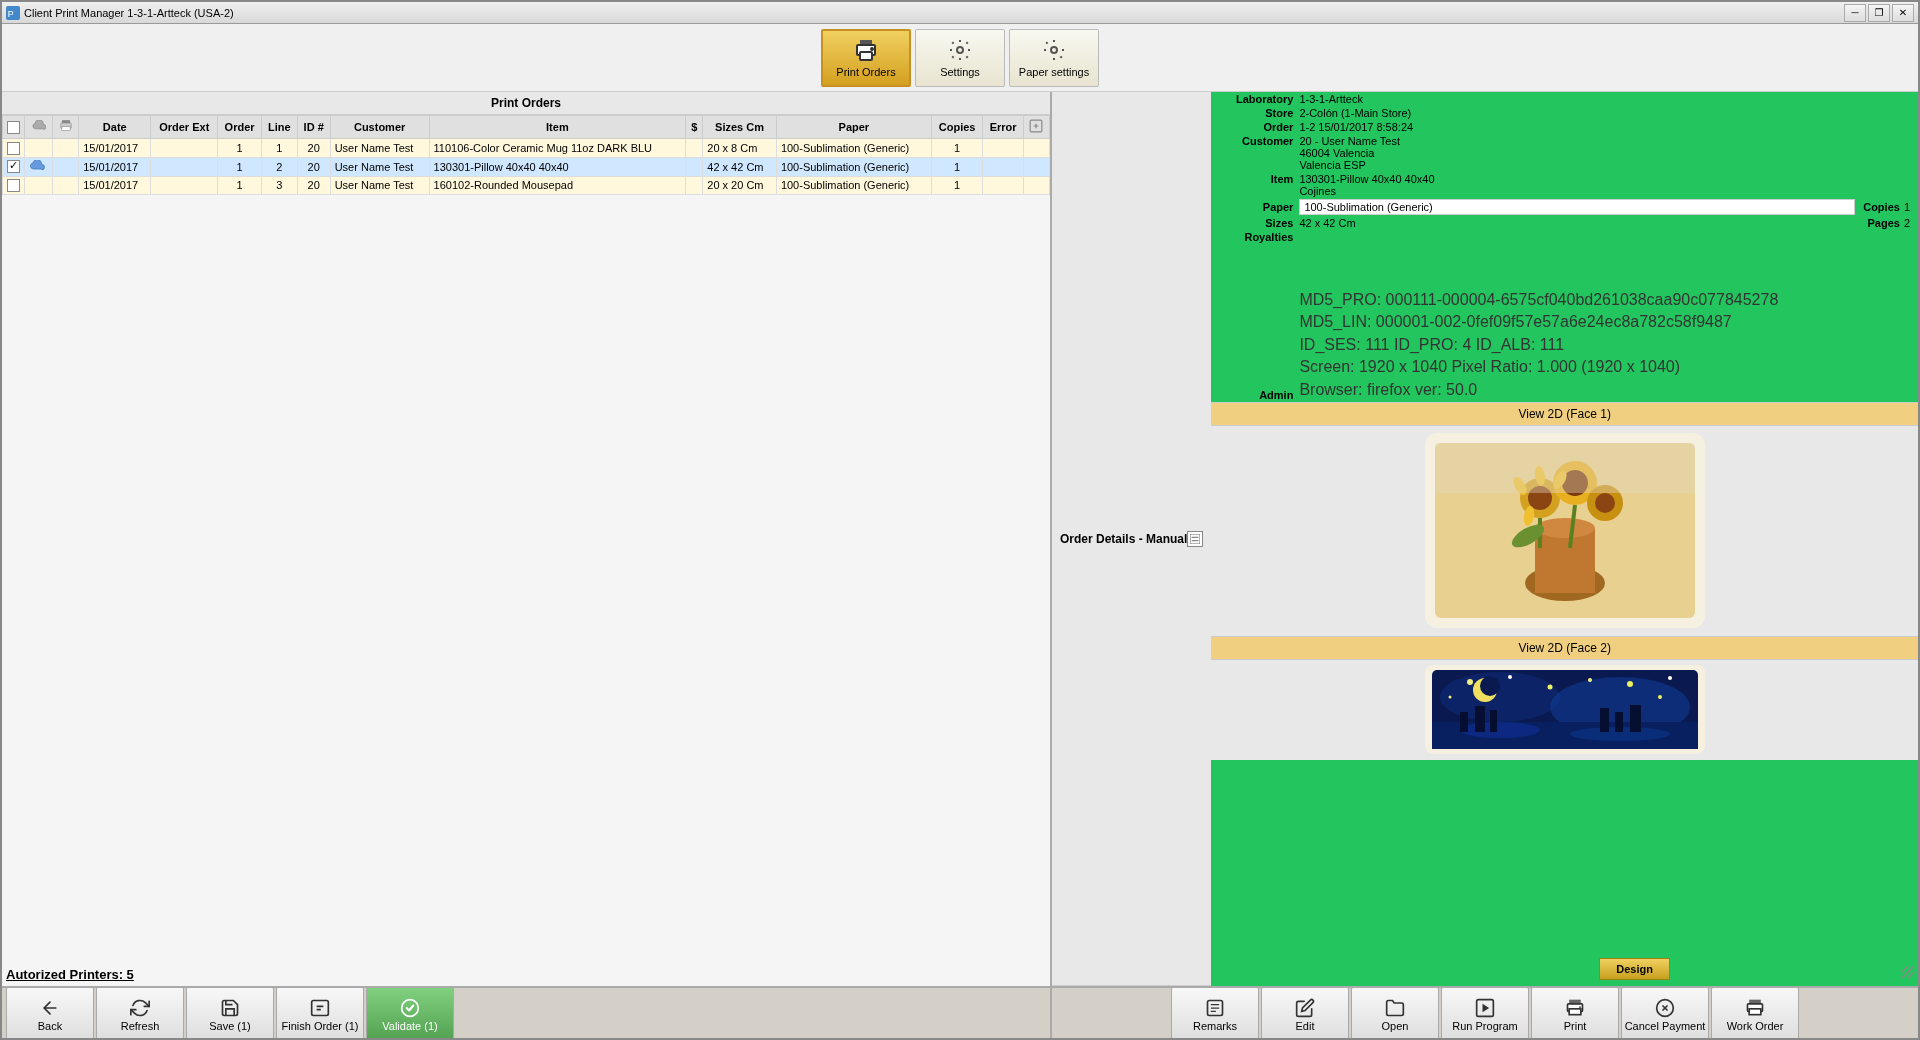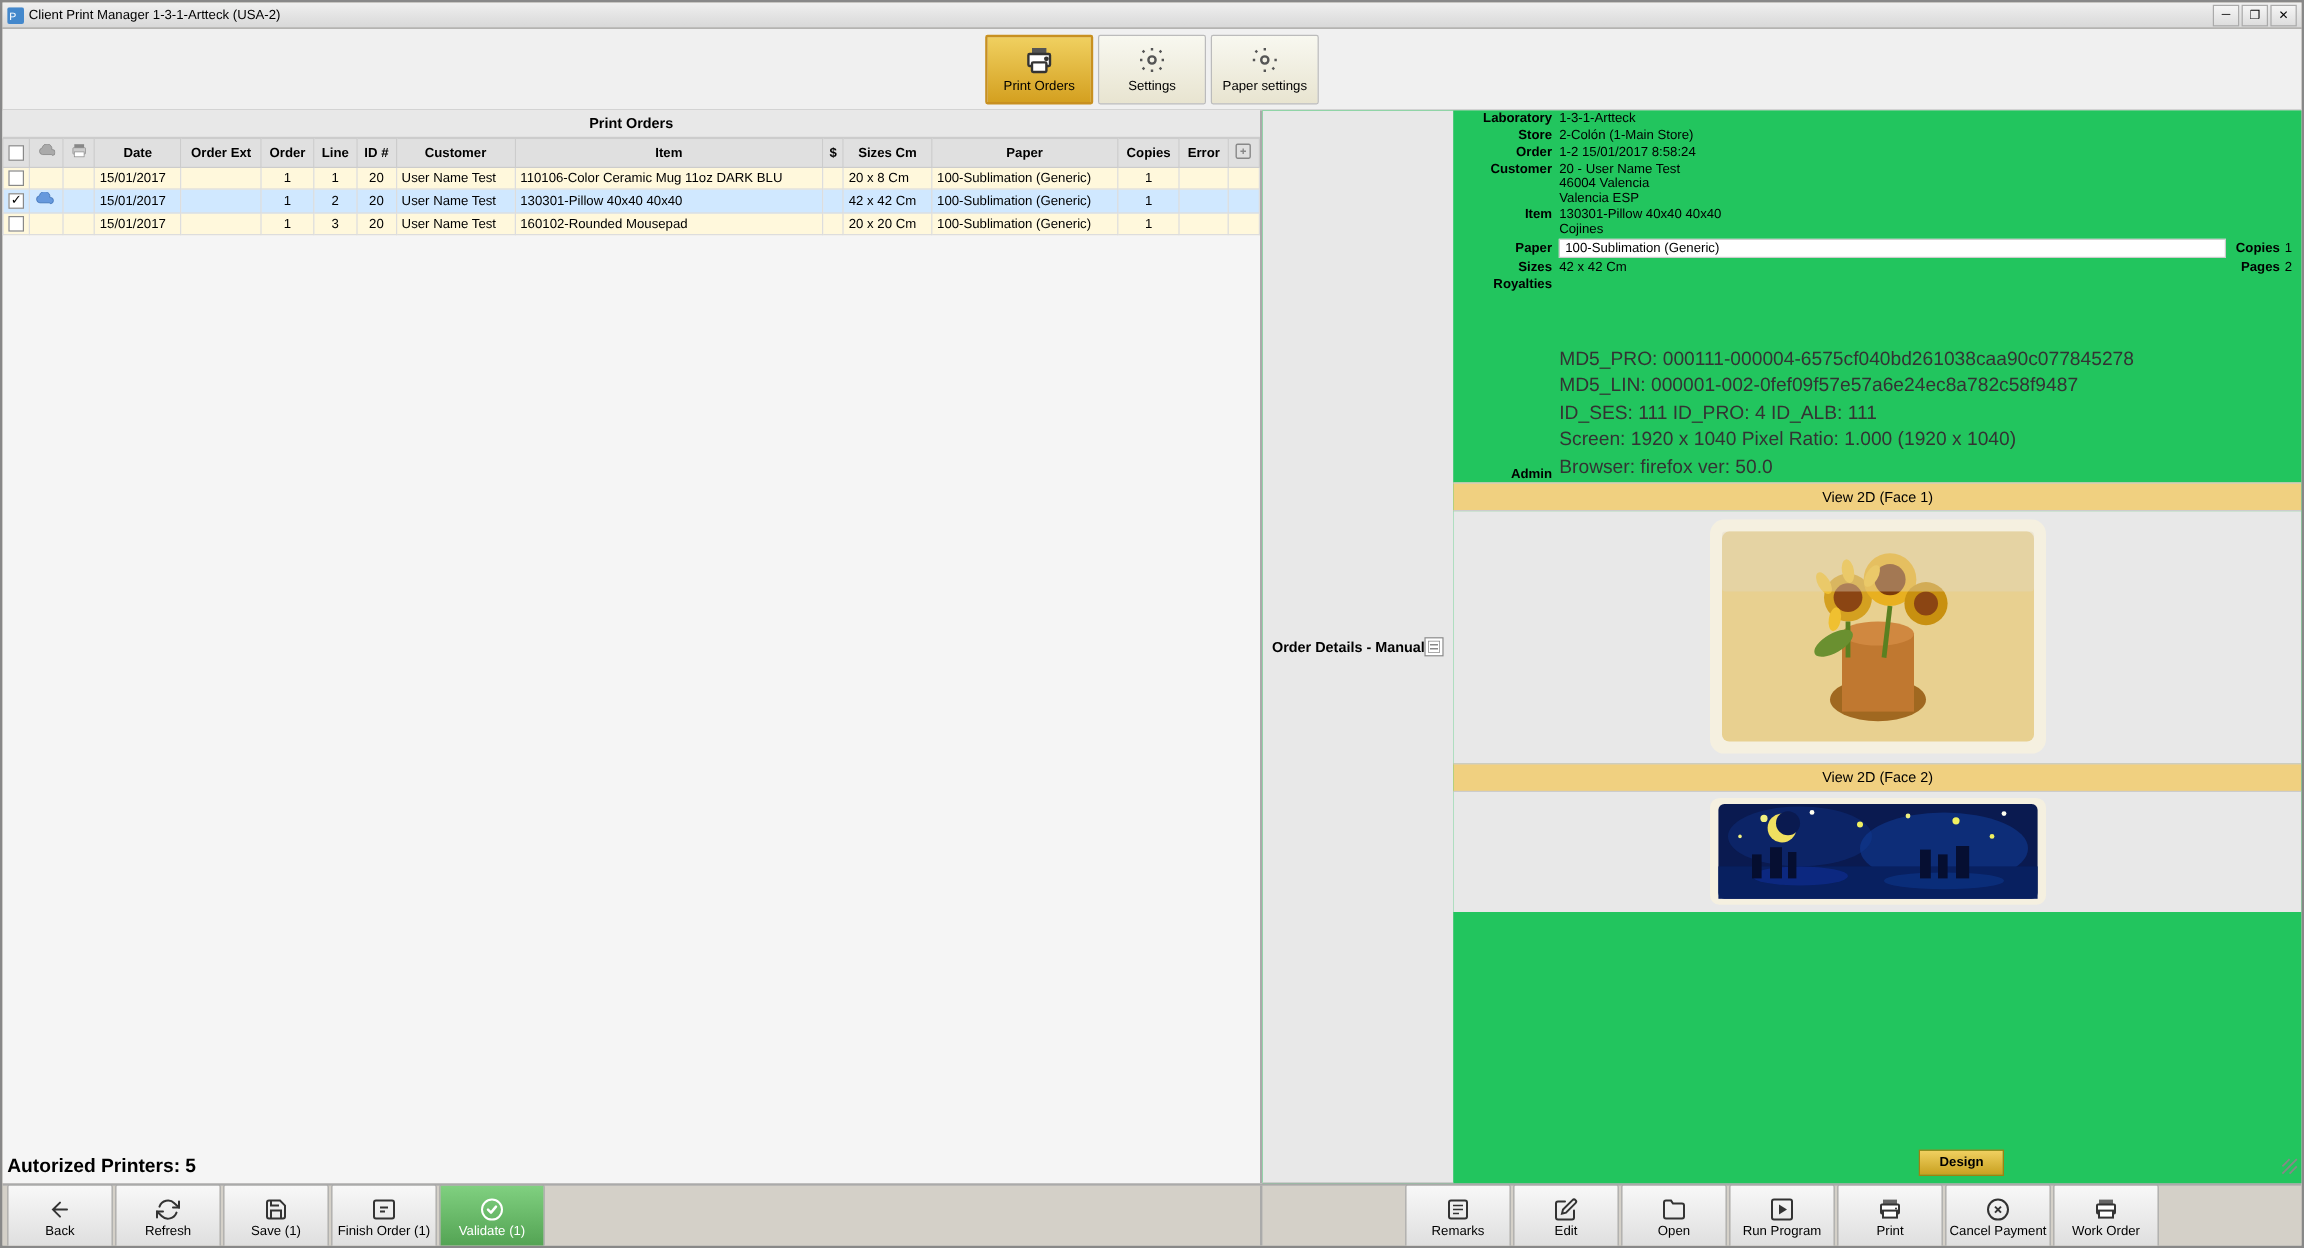--- a/index.html
+++ b/index.html
@@ -547,21 +547,21 @@
             <rect x="195" y="50" width="8" height="20" fill="#050e30"></rect>
             <rect x="210" y="43" width="11" height="27" fill="#060f32"></rect>
           </svg>
         </div>
 
         <div style="height: 20px;"></div>
       </div>
     </div>
   </div>
 
-  <div style="position: absolute; bottom: 56px; left: 4px; font-size: 16px; font-weight: bold;">
+  <div style="position: absolute; bottom: 56px; left: 4px; font-size: 13px; font-weight: bold; text-decoration: underline;">
     <span>Autorized Printers: 5</span>
   </div>
 
   <div style="position: absolute; bottom: 58px; right: 248px; padding-left: 24px;">
     <button class="design-btn">Design</button>
   </div>
 
   <div style="position: absolute; bottom: 58px; right: 2px; width: 16px; height: 16px;">
     <svg width="16" height="16" viewBox="0 0 16 16">
       <path d="M14 2L2 14M8 2L2 8M14 8L8 14" stroke="#888" stroke-width="1.5"></path>

